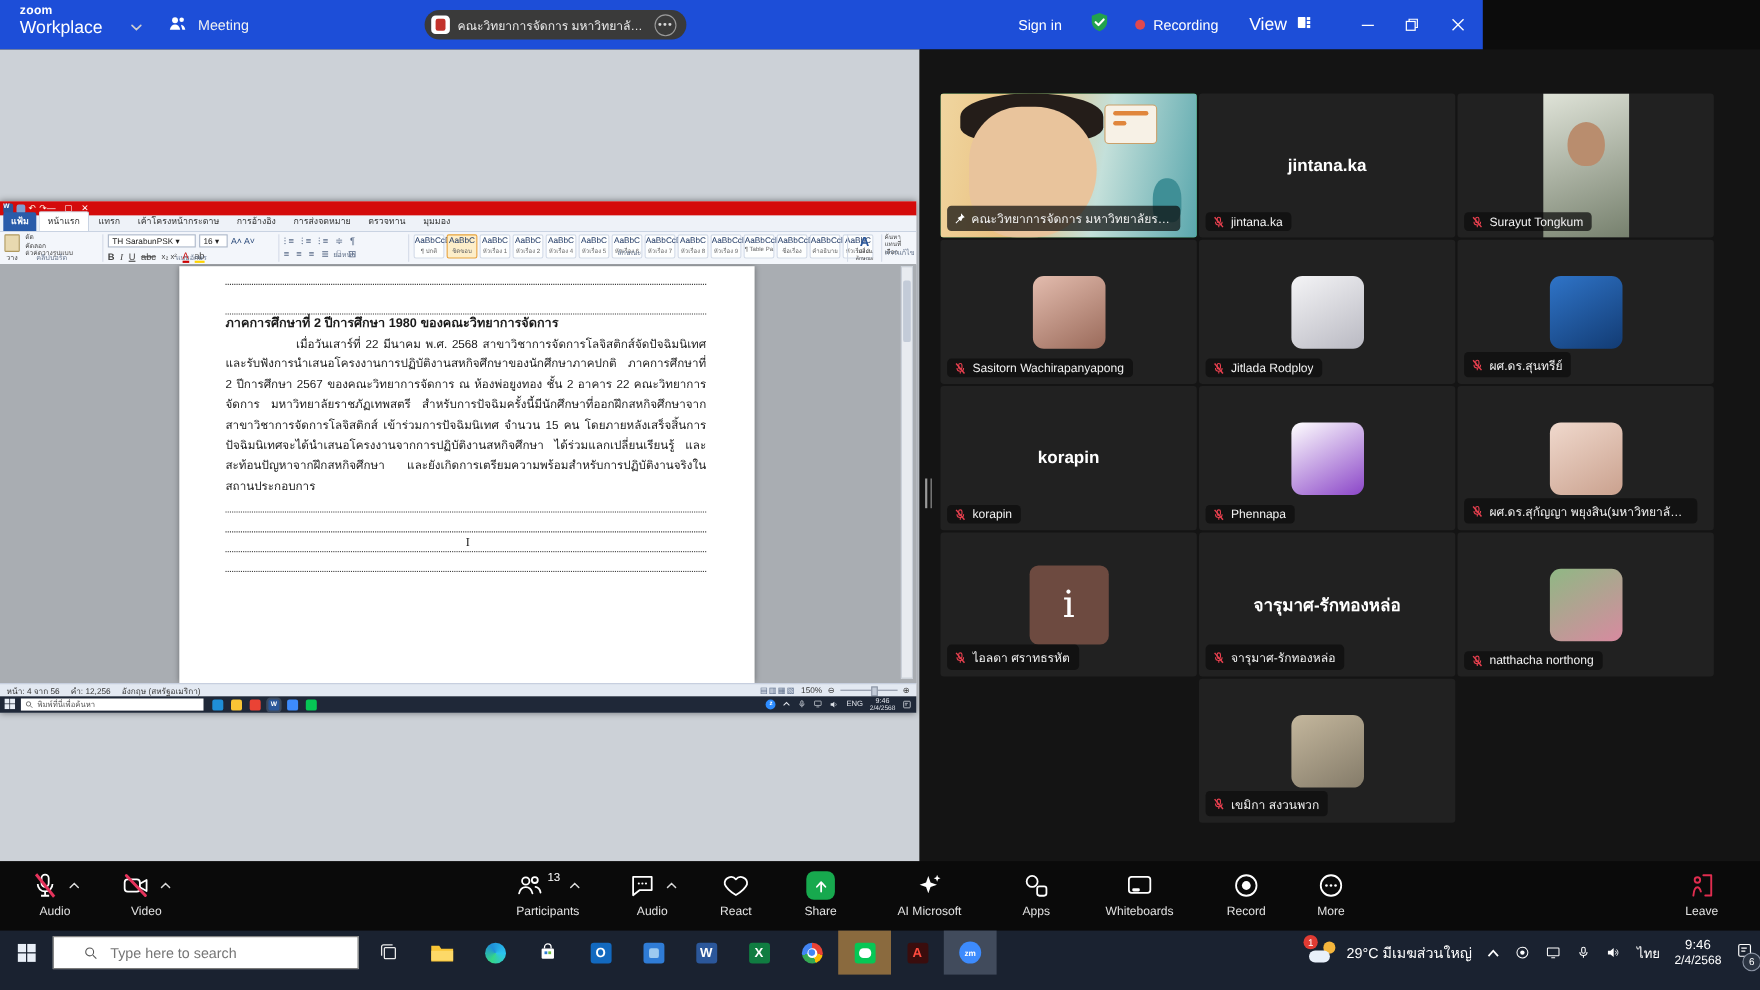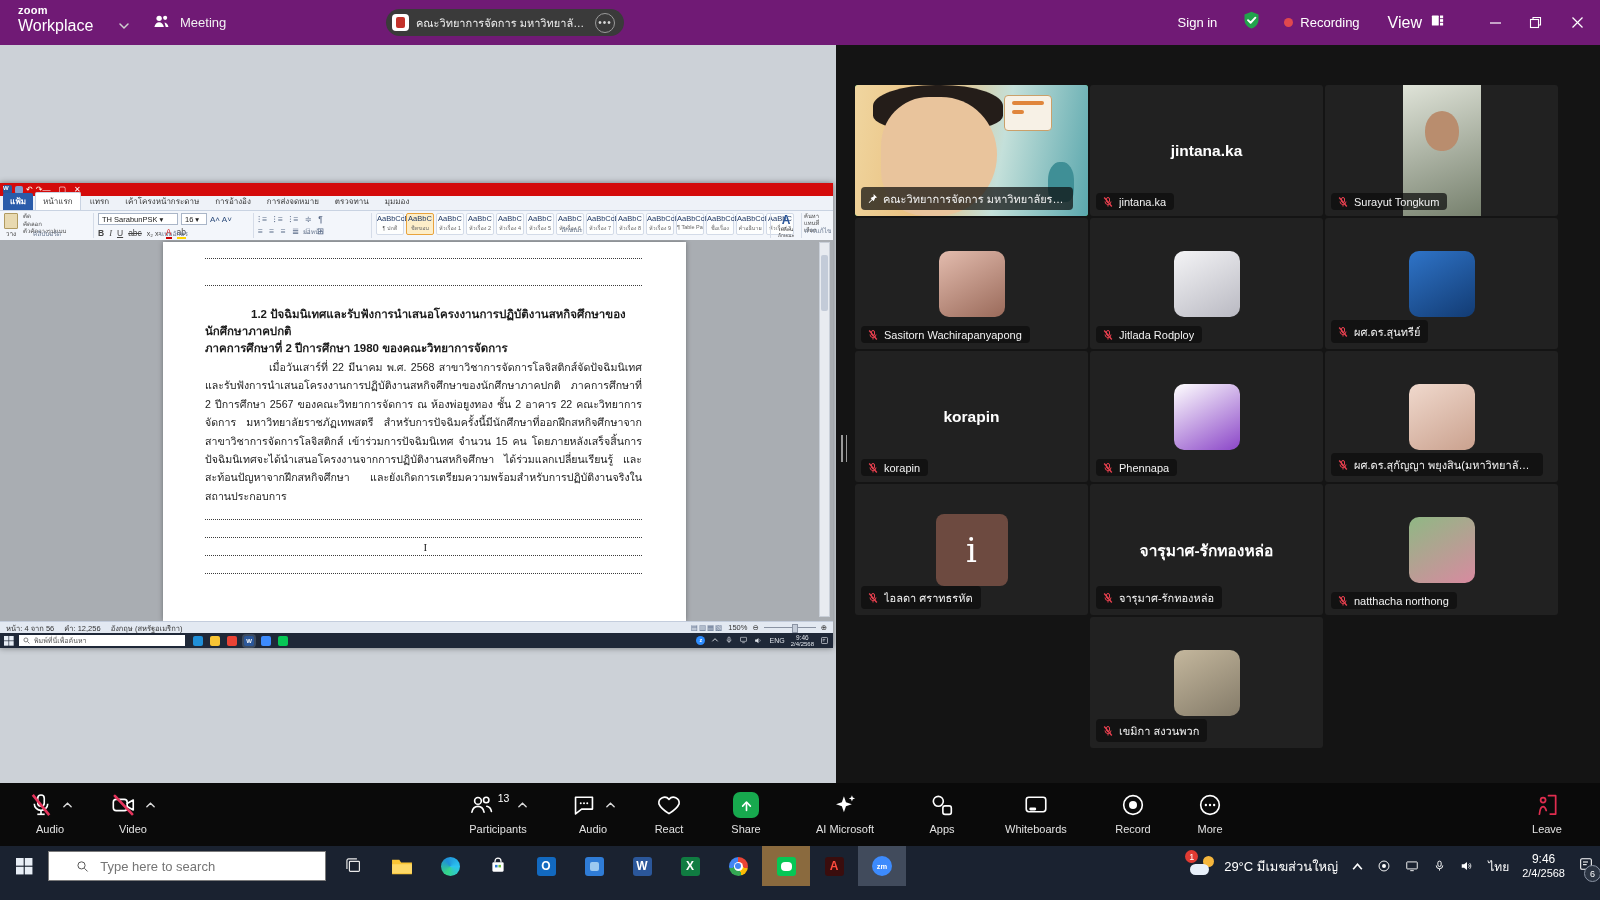--- a/index.html
+++ b/index.html
@@ -1,21 +1,21 @@
 <!DOCTYPE html>
 <html><head>
 <meta charset="utf-8">
 <style>
   html,body{margin:0;padding:0;background:#000;}
   #app{position:relative;width:1600px;height:900px;overflow:hidden;background:#0c0c0c;
        font-family:"Liberation Sans",sans-serif;-webkit-font-smoothing:antialiased;}
   .abs{position:absolute;}
 
   
-  .topbar{position:absolute;left:0;top:0;width:1600px;height:45px;background:#701a75;color:#fff;}
+  .topbar{position:absolute;left:0;top:0;width:1348px;height:45px;background:#1d4ed8;color:#fff;}
   .logo{position:absolute;left:18px;top:5px;line-height:1;}
   .logo .l1{font-size:11px;font-weight:bold;letter-spacing:.3px;}
   .logo .l2{font-size:16px;margin-top:2px;}
   .logo-chev{position:absolute;left:118px;top:16px;}
   .meet-tab{position:absolute;left:152px;top:0;height:45px;display:flex;align-items:center;gap:9px;font-size:13px;color:#f2f2f2;}
   .title-pill{position:absolute;left:386px;top:9px;height:27px;width:238px;border-radius:14px;background:#3a3a3a;
               display:flex;align-items:center;gap:7px;padding:0 6px 0 6px;box-sizing:border-box;}
   .title-pill .app-ico{width:17px;height:17px;border-radius:4px;background:#fff;display:flex;align-items:center;justify-content:center;flex:0 0 auto;}
   .title-pill .app-ico span{width:9px;height:11px;background:#c3322b;border-radius:2px;display:block;}
   .title-pill .txt{font-size:11px;color:#ededed;white-space:nowrap;overflow:hidden;text-overflow:ellipsis;max-width:172px;}
@@ -347,21 +347,20 @@
         <div>เลือก</div>
         <div class="grp-label">การแก้ไข</div>
       </div>
     </div>
 
     <div class="w-doc">
       <div class="page">
         <div class="page-in">
           <div class="dotline" style="margin-top:6px;"></div>
           <div class="dotline" style="margin-top:26px;"></div>
-          <div class="doc-head">1.2 ปัจฉิมนิเทศและรับฟังการนำเสนอโครงงานการปฏิบัติงานสหกิจศึกษาของนักศึกษาภาคปกติ</div>
           <div class="doc-head2">ภาคการศึกษาที่ 2 ปีการศึกษา 1980 ของคณะวิทยาการจัดการ</div>
           <div class="doc-body">เมื่อวันเสาร์ที่ 22 มีนาคม พ.ศ. 2568 สาขาวิชาการจัดการโลจิสติกส์จัดปัจฉิมนิเทศและรับฟังการนำเสนอโครงงานการปฏิบัติงานสหกิจศึกษาของนักศึกษาภาคปกติ ภาคการศึกษาที่ 2 ปีการศึกษา 2567 ของคณะวิทยาการจัดการ ณ ห้องพ่อยูงทอง ชั้น 2 อาคาร 22 คณะวิทยาการจัดการ มหาวิทยาลัยราชภัฏเทพสตรี สำหรับการปัจฉิมครั้งนี้มีนักศึกษาที่ออกฝึกสหกิจศึกษาจากสาขาวิชาการจัดการโลจิสติกส์ เข้าร่วมการปัจฉิมนิเทศ จำนวน 15 คน โดยภายหลังเสร็จสิ้นการปัจฉิมนิเทศจะได้นำเสนอโครงงานจากการปฏิบัติงานสหกิจศึกษา ได้ร่วมแลกเปลี่ยนเรียนรู้ และสะท้อนปัญหาจากฝึกสหกิจศึกษา และยังเกิดการเตรียมความพร้อมสำหรับการปฏิบัติงานจริงในสถานประกอบการ</div>
           <div class="dotline" style="margin-top:14px;"></div>
           <div class="dotline" style="margin-top:17px;"></div>
           <div style="position:relative;height:17px;">
             <span style="position:absolute;left:50%;top:3px;font-family:'Liberation Serif',serif;font-size:11px;color:#222;">I</span>
           </div>
           <div class="dotline"></div>
           <div class="dotline" style="margin-top:17px;"></div>
         </div>

